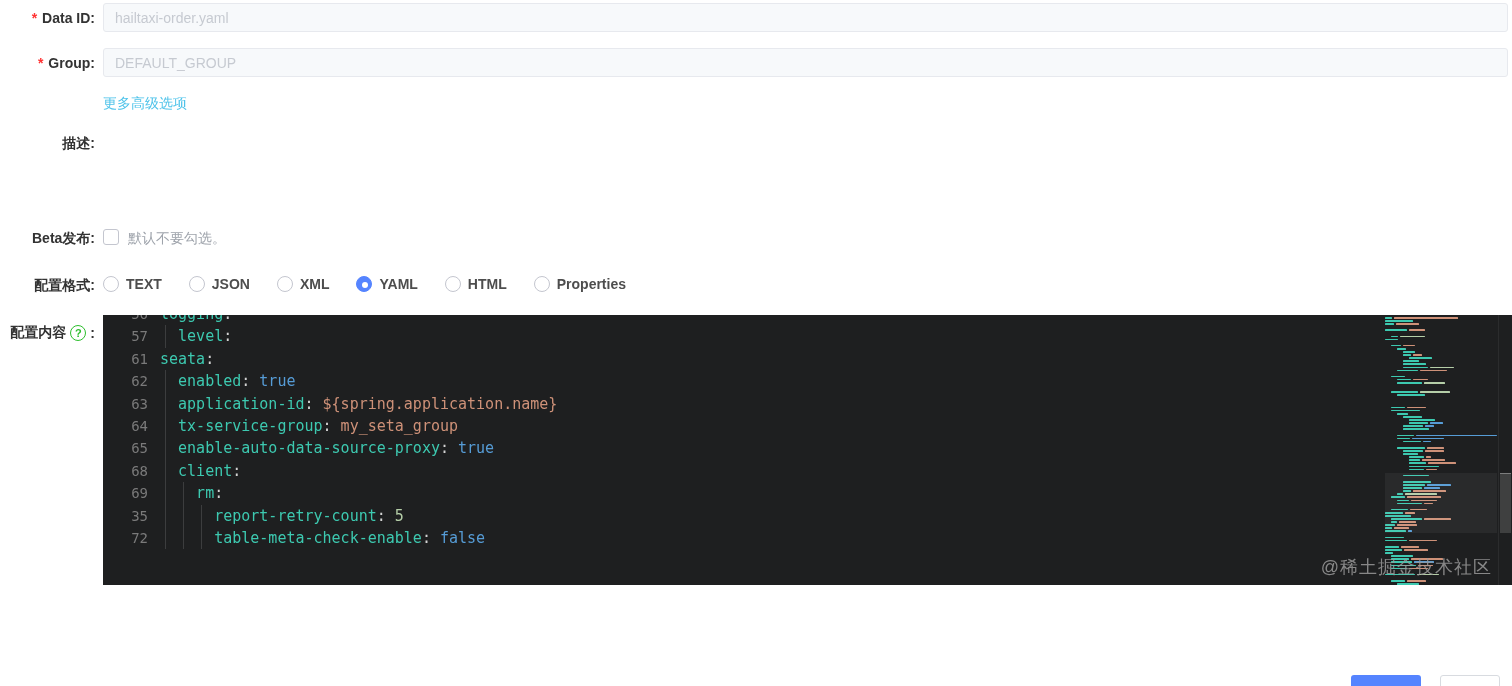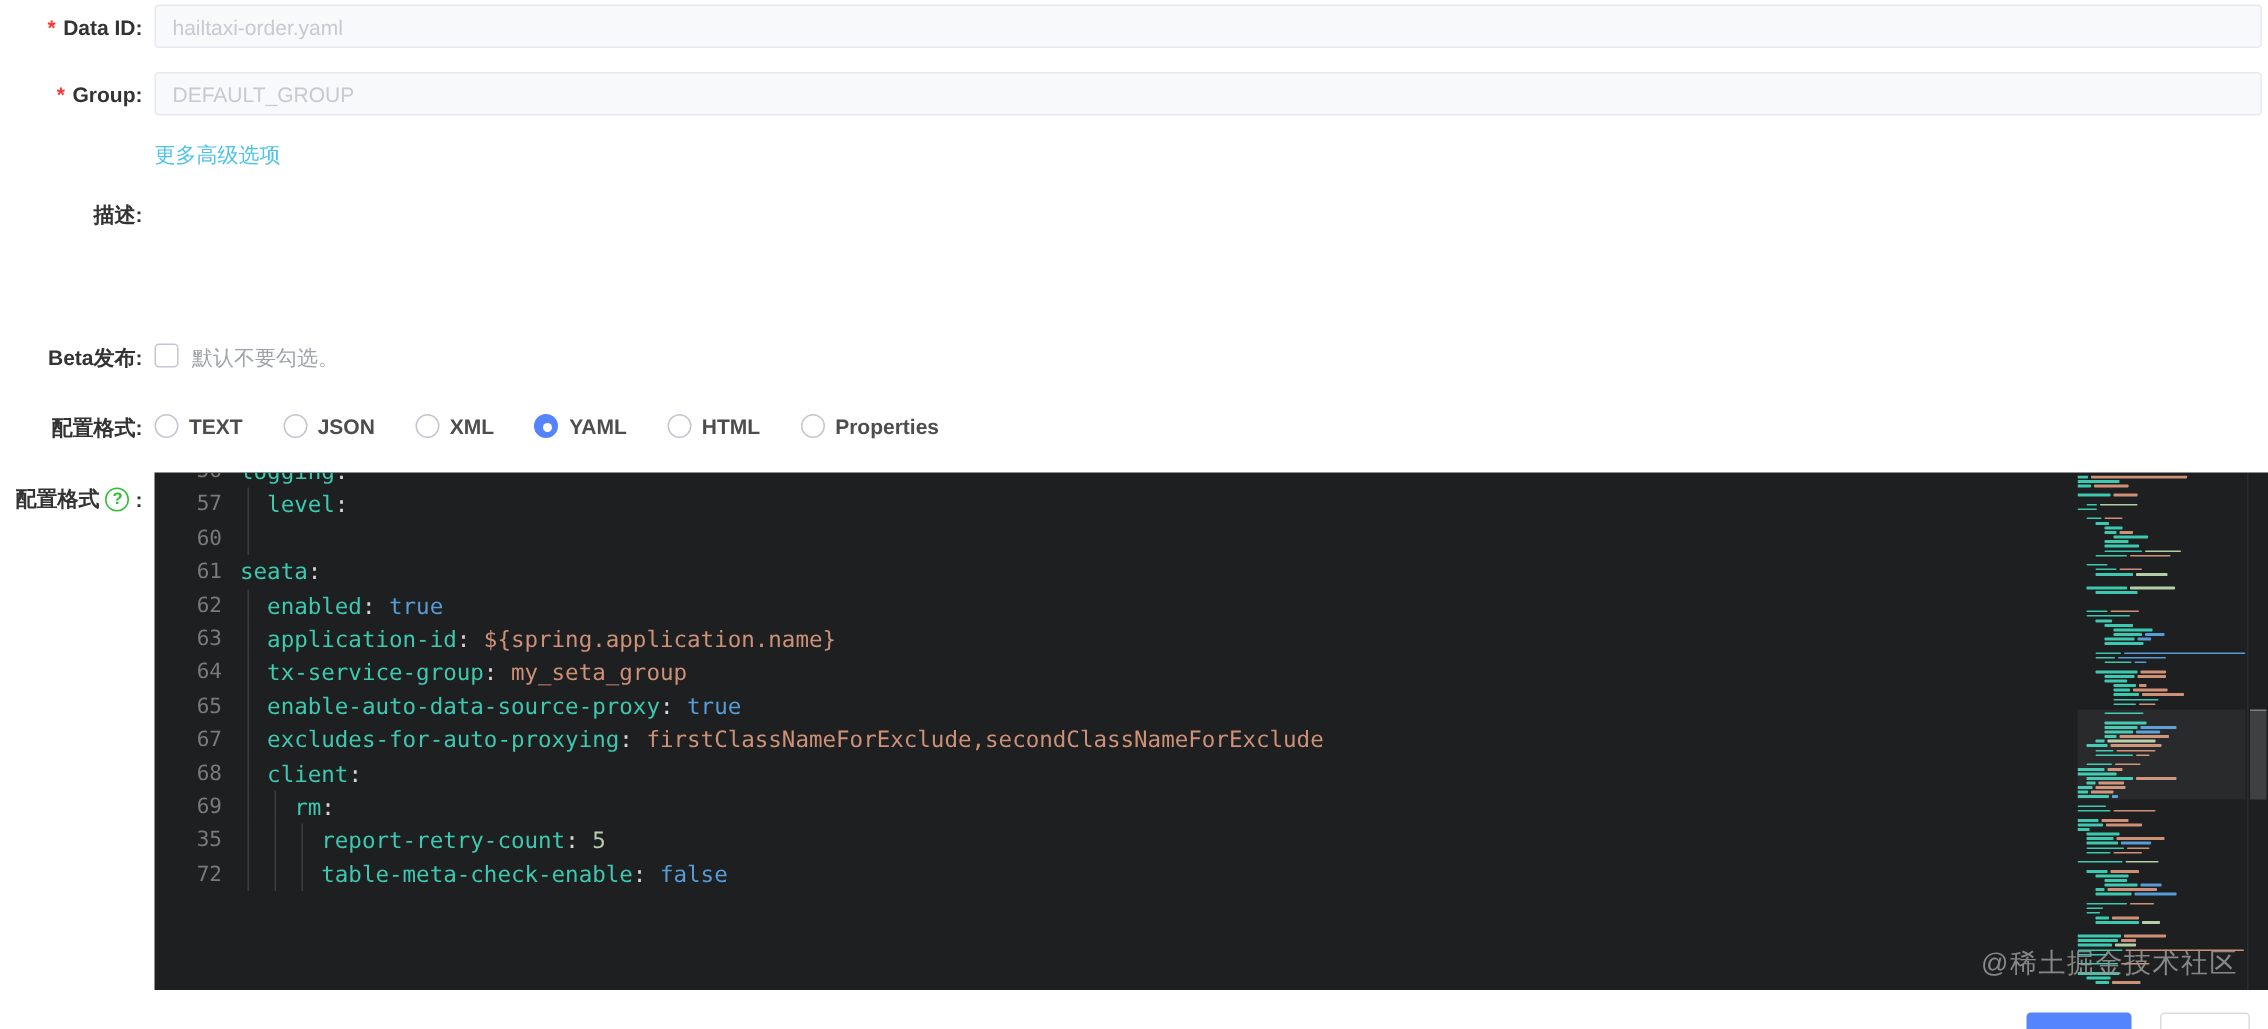--- a/index.html
+++ b/index.html
@@ -33,21 +33,21 @@
   .radio-item.selected .radio-dot { background:var(--accent-blue,#5584ff); border-color:var(--accent-blue,#5584ff); }
   .radio-item.selected .radio-dot::after { content:""; position:absolute; left:5px; top:5px; width:6px; height:6px;
               border-radius:50%; background:#fff; }
   .radio-label { font-size:14px; font-weight:700; color:#4d4d4d; }
 
   .help-icon { display:inline-flex; width:16px; height:16px; border:1.5px solid var(--help-green,#2dbe2d);
                border-radius:50%; color:var(--help-green,#2dbe2d); font-size:11px; font-weight:700;
                align-items:center; justify-content:center; margin:0 1px; }
 
   
-  .editor { position:absolute; left:103px; top:315px; right:0; height:345px;
+  .editor { position:absolute; left:103px; top:315px; right:0; height:270px;
             background:var(--editor-bg,#1e1f20); overflow:hidden; }
   .code-wrap { position:absolute; inset:0; }
   .code-row { display:flex; height:22.4px; line-height:22.4px;
               font-family:"DejaVu Sans Mono", monospace; font-size:15px; white-space:pre; }
   .code-row:first-child { margin-top:-12px; }
   .gutter { width:45px; flex:none; text-align:right; color:var(--line-number,#7a7a7a); font-size:14px; }
   .codecol { position:relative; margin-left:12px; flex:1 1 auto; }
   .guide { position:absolute; top:0; bottom:0; width:1px; background:#3c3d3e; }
   .tk-k { color:var(--editor-key,#3dc9b0); }
   .tk-s { color:var(--editor-string,#ce9178); }
@@ -125,36 +125,34 @@
         <span class="radio-dot"></span>
         <span class="radio-label">HTML</span>
       </span>
       <span class="radio-item">
         <span class="radio-dot"></span>
         <span class="radio-label">Properties</span>
       </span>
     </div>
 
   <div class="flabel" style="top:324px;">
-    <span>配置格式</span>
+    <span>配置内容</span>
     <span class="help-icon">?</span>
     <span>:</span>
   </div>
 
   <div class="editor">
     <div class="code-wrap" id="code-wrap">
         <div class="code-row"><span class="gutter">56</span><span class="codecol"><span class="tk-k">logging</span><span class="tk-p">:</span></span></div>
         <div class="code-row"><span class="gutter">57</span><span class="codecol"><i class="guide" style="left: calc(0ch + 5px);"></i><span class="tk-k">  level</span><span class="tk-p">:</span></span></div>
-        <div class="code-row"><span class="gutter">60</span><span class="codecol"><i class="guide" style="left: calc(0ch + 5px);"></i></span></div>
         <div class="code-row"><span class="gutter">61</span><span class="codecol"><span class="tk-k">seata</span><span class="tk-p">:</span></span></div>
         <div class="code-row"><span class="gutter">62</span><span class="codecol"><i class="guide" style="left: calc(0ch + 5px);"></i><span class="tk-k">  enabled</span><span class="tk-p">:</span><span class="tk-b"> true</span></span></div>
         <div class="code-row"><span class="gutter">63</span><span class="codecol"><i class="guide" style="left: calc(0ch + 5px);"></i><span class="tk-k">  application-id</span><span class="tk-p">:</span><span class="tk-s"> ${spring.application.name}</span></span></div>
         <div class="code-row"><span class="gutter">64</span><span class="codecol"><i class="guide" style="left: calc(0ch + 5px);"></i><span class="tk-k">  tx-service-group</span><span class="tk-p">:</span><span class="tk-s"> my_seta_group</span></span></div>
         <div class="code-row"><span class="gutter">65</span><span class="codecol"><i class="guide" style="left: calc(0ch + 5px);"></i><span class="tk-k">  enable-auto-data-source-proxy</span><span class="tk-p">:</span><span class="tk-b"> true</span></span></div>
-        <div class="code-row"><span class="gutter">67</span><span class="codecol"><i class="guide" style="left: calc(0ch + 5px);"></i><span class="tk-k">  excludes-for-auto-proxying</span><span class="tk-p">:</span><span class="tk-s"> firstClassNameForExclude,secondClassNameForExclude</span></span></div>
         <div class="code-row"><span class="gutter">68</span><span class="codecol"><i class="guide" style="left: calc(0ch + 5px);"></i><span class="tk-k">  client</span><span class="tk-p">:</span></span></div>
         <div class="code-row"><span class="gutter">69</span><span class="codecol"><i class="guide" style="left: calc(0ch + 5px);"></i><i class="guide" style="left: calc(2ch + 5px);"></i><span class="tk-k">    rm</span><span class="tk-p">:</span></span></div>
         <div class="code-row"><span class="gutter">35</span><span class="codecol"><i class="guide" style="left: calc(0ch + 5px);"></i><i class="guide" style="left: calc(2ch + 5px);"></i><i class="guide" style="left: calc(4ch + 5px);"></i><span class="tk-k">      report-retry-count</span><span class="tk-p">:</span><span class="tk-n"> 5</span></span></div>
         <div class="code-row"><span class="gutter">72</span><span class="codecol"><i class="guide" style="left: calc(0ch + 5px);"></i><i class="guide" style="left: calc(2ch + 5px);"></i><i class="guide" style="left: calc(4ch + 5px);"></i><span class="tk-k">      table-meta-check-enable</span><span class="tk-p">:</span><span class="tk-b"> false</span></span></div>
       </div>
     <div class="minimap" id="minimap">
         <div class="mini-row" style="margin-left: 0px;">
           <span class="mini-seg" style="background: rgb(61, 201, 176); width: 6.83536px;"></span>
           <span class="mini-seg" style="background: rgb(206, 145, 120); width: 64.5604px;"></span>
         </div>

